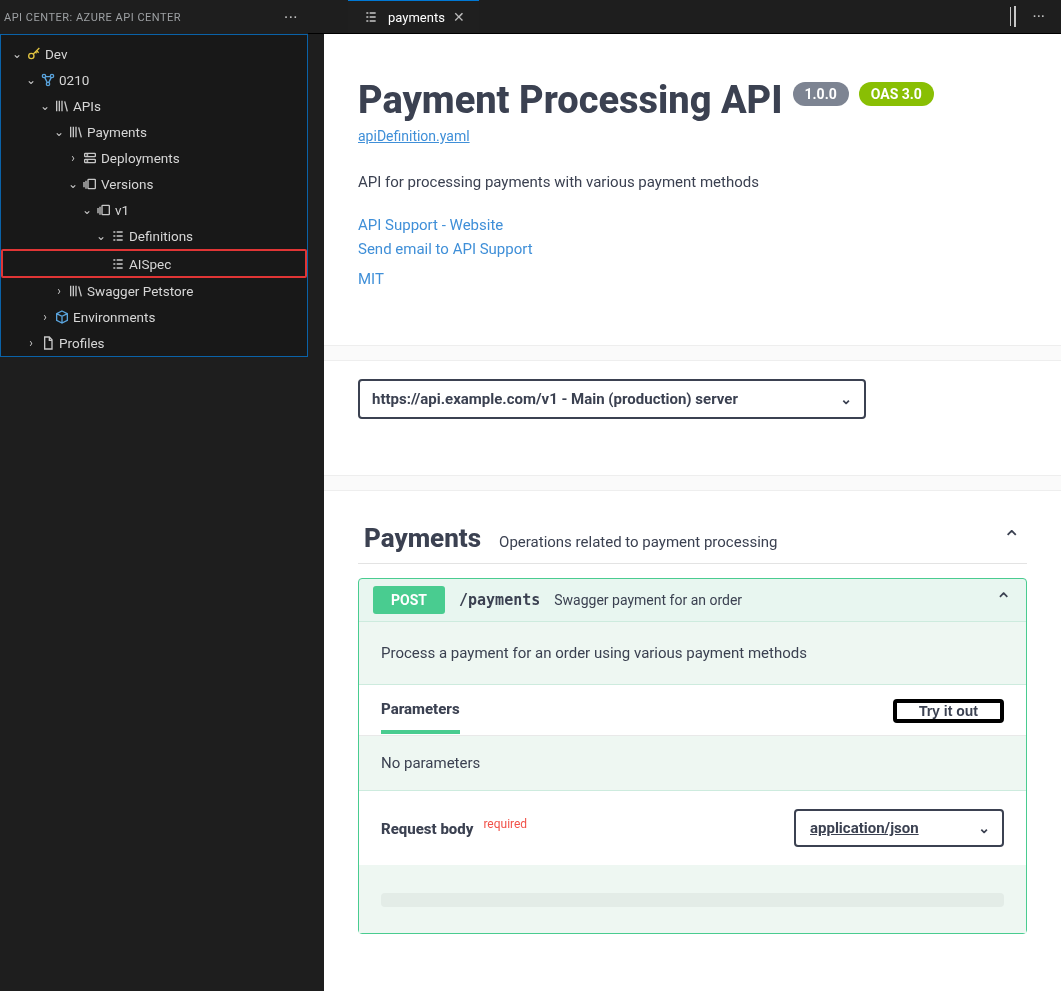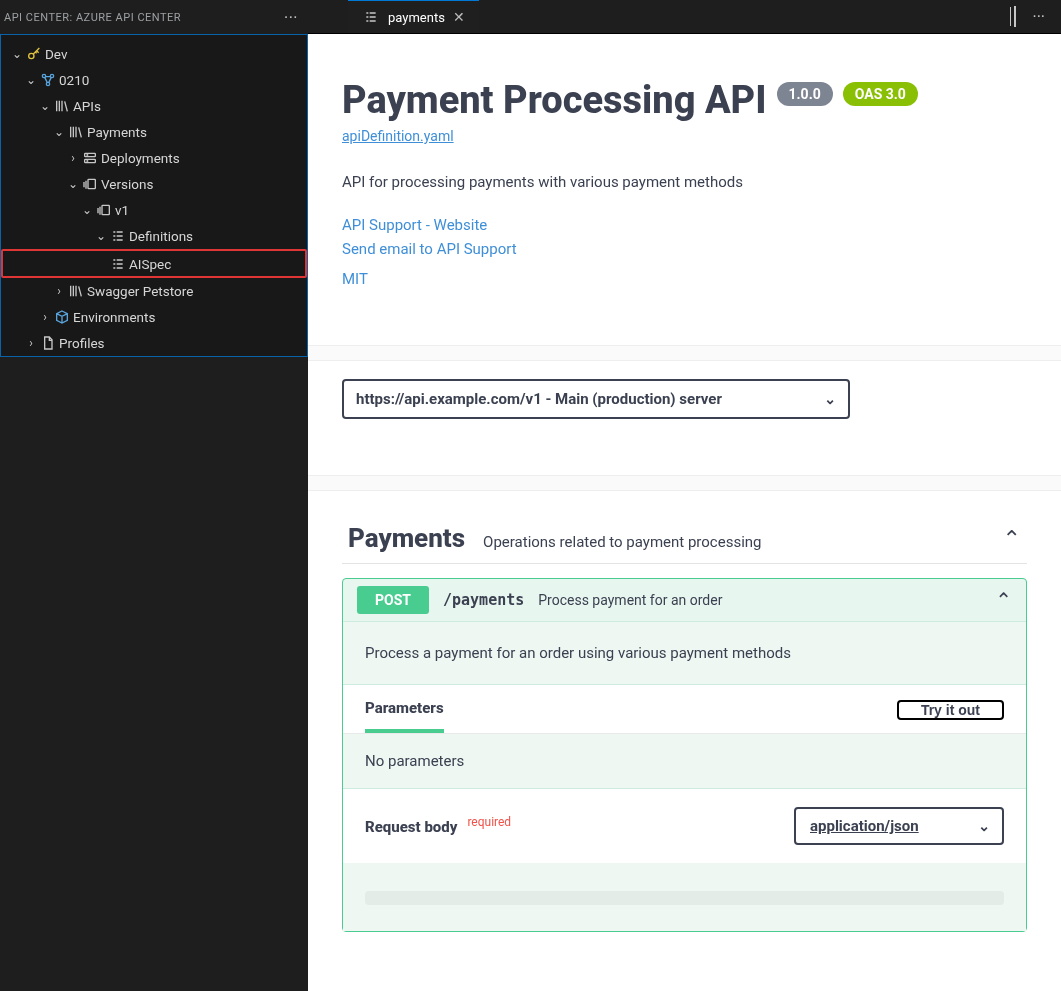--- a/index.html
+++ b/index.html
@@ -110,20 +110,21 @@
   .file-icon-svg{stroke:#c7c7c7;}
   .cube-icon{color:#5aa4dd;}
   .profile-icon{color:#c7c7c7;}
 
   
   .content {
     flex:1;
     background:#ffffff;
     overflow:auto;
     color:#3b4151;
+    margin-left:16px;
   }
   .doc-pad { padding: 44px 34px 24px 34px; }
   .api-title {
     font-size:38px;
     font-weight:800;
     color:#3b4151;
     display:flex;
     align-items:center;
     gap:10px;
     flex-wrap:wrap;
@@ -197,21 +198,21 @@
   .op-longdesc{padding:22px 22px;font-size:15px;color:#3b4151;border-bottom:1px solid #cdebde;}
 
   .params-bar{
     background:#fff;padding:14px 22px 0 22px;display:flex;justify-content:space-between;align-items:center;
     border-bottom:1px solid #e9e9e9;
   }
   .params-title{
     font-size:15px;font-weight:800;color:#3b4151;border-bottom:4px solid #49cc90;padding-bottom:12px;
   }
   .tryout-btn{
-    border:2px solid #000000;background:#fff;color:#3b4151;font-weight:700;
+    border:4px solid #000000;background:#fff;color:#3b4151;font-weight:700;
     padding:0 22px;border-radius:4px;font-size:14px;cursor:pointer;margin-bottom:12px;
   }
   .no-params{padding:18px 22px;font-size:15px;color:#3b4151;background:#eef7f2;border-bottom:1px solid #cdebde;}
 
   .reqbody-bar{
     background:#fff;padding:18px 22px;display:flex;justify-content:space-between;align-items:center;
   }
   .reqbody-title{font-size:15px;font-weight:800;color:#3b4151;}
   .req-required{color:#f15249;font-size:12px;vertical-align:super;margin-left:6px;font-weight:400;}
   .ct-select{
@@ -411,21 +412,21 @@
             <span class="tag-name">Payments</span>
             <span class="tag-desc">Operations related to payment processing</span>
           </div>
           <span class="tag-chev">⌃</span>
         </div>
 
         <div class="op-block">
           <div class="op-summary">
             <span class="method-badge">POST</span>
             <span class="op-path">/payments</span>
-            <span class="op-desc-short">Process payment for an order</span>
+            <span class="op-desc-short">Swagger payment for an order</span>
             <span class="op-chev">⌃</span>
           </div>
           <div class="op-body">
             <div class="op-longdesc">Process a payment for an order using various payment methods</div>
             <div class="params-bar">
               <span class="params-title">Parameters</span>
               <button class="tryout-btn">Try it out</button>
             </div>
             <div class="no-params">No parameters</div>
             <div class="reqbody-bar">

